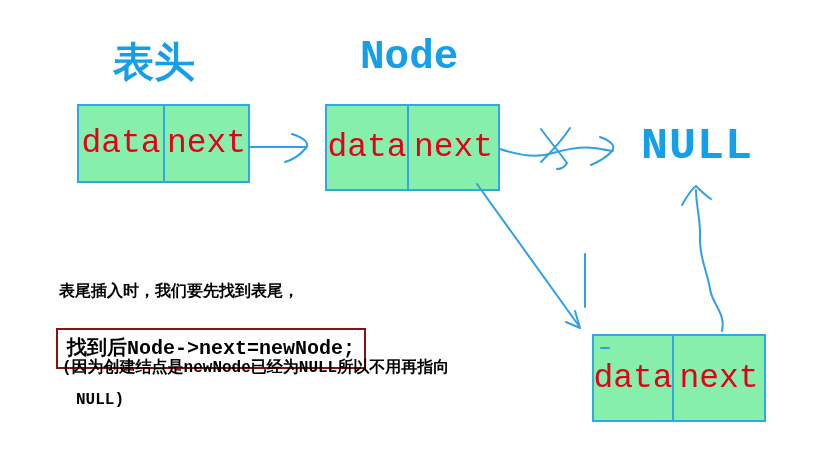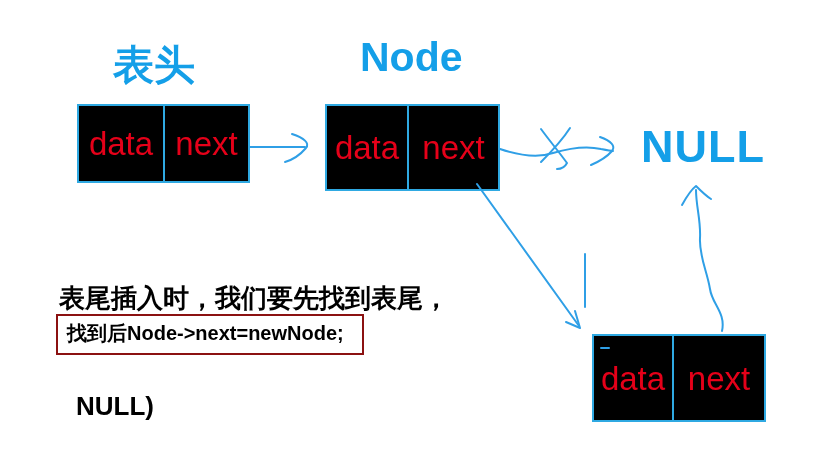--- a/index.html
+++ b/index.html
@@ -1,54 +1,54 @@
 <!DOCTYPE html>
 <html style="--accent_blue: #149fe8; --box_border: #2fa9e2; --stroke_blue: #2f9fe6; --cell_red: #e50019; --dark_red: #8b1111;"><head>
 <meta charset="utf-8">
 <style>
   html,body{margin:0;padding:0;background:#fff;}
   .canvas{
     position:relative;width:833px;height:428px;background:#ffffff;overflow:hidden;
-    font-family:Liberation Sans, sans-serif;
+    font-family:Liberation Mono, monospace;
   }
   .title{
     position:absolute;line-height:1;font-weight:bold;color:var(--accent_blue,#149fe8);
     white-space:nowrap;
   }
   .t-head{left:113px;top:45px;font-size:41px;}
   .t-node{left:360px;top:37px;font-size:41px;}
   .t-null{left:641px;top:124px;font-size:45px;letter-spacing:1px;}
   .t-newnode{left:607px;top:271px;font-size:33px;}
   .node-box{
     position:absolute;display:flex;border:2px solid var(--box_border,#2fa9e2);
-    background:#000000;box-sizing:border-box;
+    background:#86efac;box-sizing:border-box;
   }
   .b-head{left:77px;top:104px;width:173px;height:79px;}
   .b-node{left:325px;top:104px;width:175px;height:87px;}
   .b-newnode{left:592px;top:334px;width:174px;height:88px;}
   .cell{
     display:flex;align-items:center;justify-content:center;
     color:var(--cell_red,#e50019);font-size:33px;line-height:1;
   }
   .c1{border-right:2px solid var(--box_border,#2fa9e2);}
   .b-head .c1{width:84px;} .b-head .c2{flex:1;}
   .b-node .c1{width:80px;} .b-node .c2{flex:1;}
   .b-newnode .c1{width:78px;} .b-newnode .c2{flex:1;}
   .strokes{
     position:absolute;left:0;top:0;width:833px;height:460px;
     color:var(--stroke_blue,#37a3e8);pointer-events:none;
   }
   .strokes path{fill:none;stroke:currentColor;stroke-width:2;stroke-linecap:round;stroke-linejoin:round;}
   .note{
-    position:absolute;font-weight:bold;color:#000;font-size:26px;white-space:nowrap;line-height:1.2;
+    position:absolute;font-weight:bold;color:#000;font-size:16px;white-space:nowrap;line-height:1.2;
   }
   .n1{left:59px;top:283px;}
   .code-box{
-    position:absolute;left:56px;top:314px;border:2px solid var(--dark_red,#8b1111);
-    padding:4px 18px 6px 9px;font-weight:bold;font-size:20px;color:#000;white-space:nowrap;
+    position:absolute;left:56px;top:328px;border:2px solid var(--dark_red,#8b1111);
+    padding:4px 9px 6px 9px;font-weight:bold;font-size:20px;color:#000;white-space:nowrap;
     background:#fff;
   }
   .red-comment{
     position:absolute;left:337px;top:322px;font-weight:bold;font-size:19px;
     color:var(--dark_red,#8b1111);white-space:nowrap;
   }
   .n3{left:62px;top:359px;}
   .n4{left:76px;top:391px;}
 </style>
 </head>
@@ -101,15 +101,16 @@
       <path d="M722 331 C726 313 712 304 710 289 C707 271 699 256 700 238 C701 221 696 206 696 190"></path>
       <path d="M682 205 C687 196 692 189 696 186 C700 190 706 196 711 199"></path>
     </g>
     <g>
       <path d="M601 348 L609 348"></path>
     </g>
   </svg>
 
   <div class="note n1">表尾插入时，我们要先找到表尾，</div>
   <div class="code-box">找到后Node-&gt;next=newNode;</div>
+  <div class="note n3">(因为创建结点是newNode已经为NULL所以不用再指向</div>
   <div class="note n4">NULL)</div>
 
 </div>
 
 </body></html>

